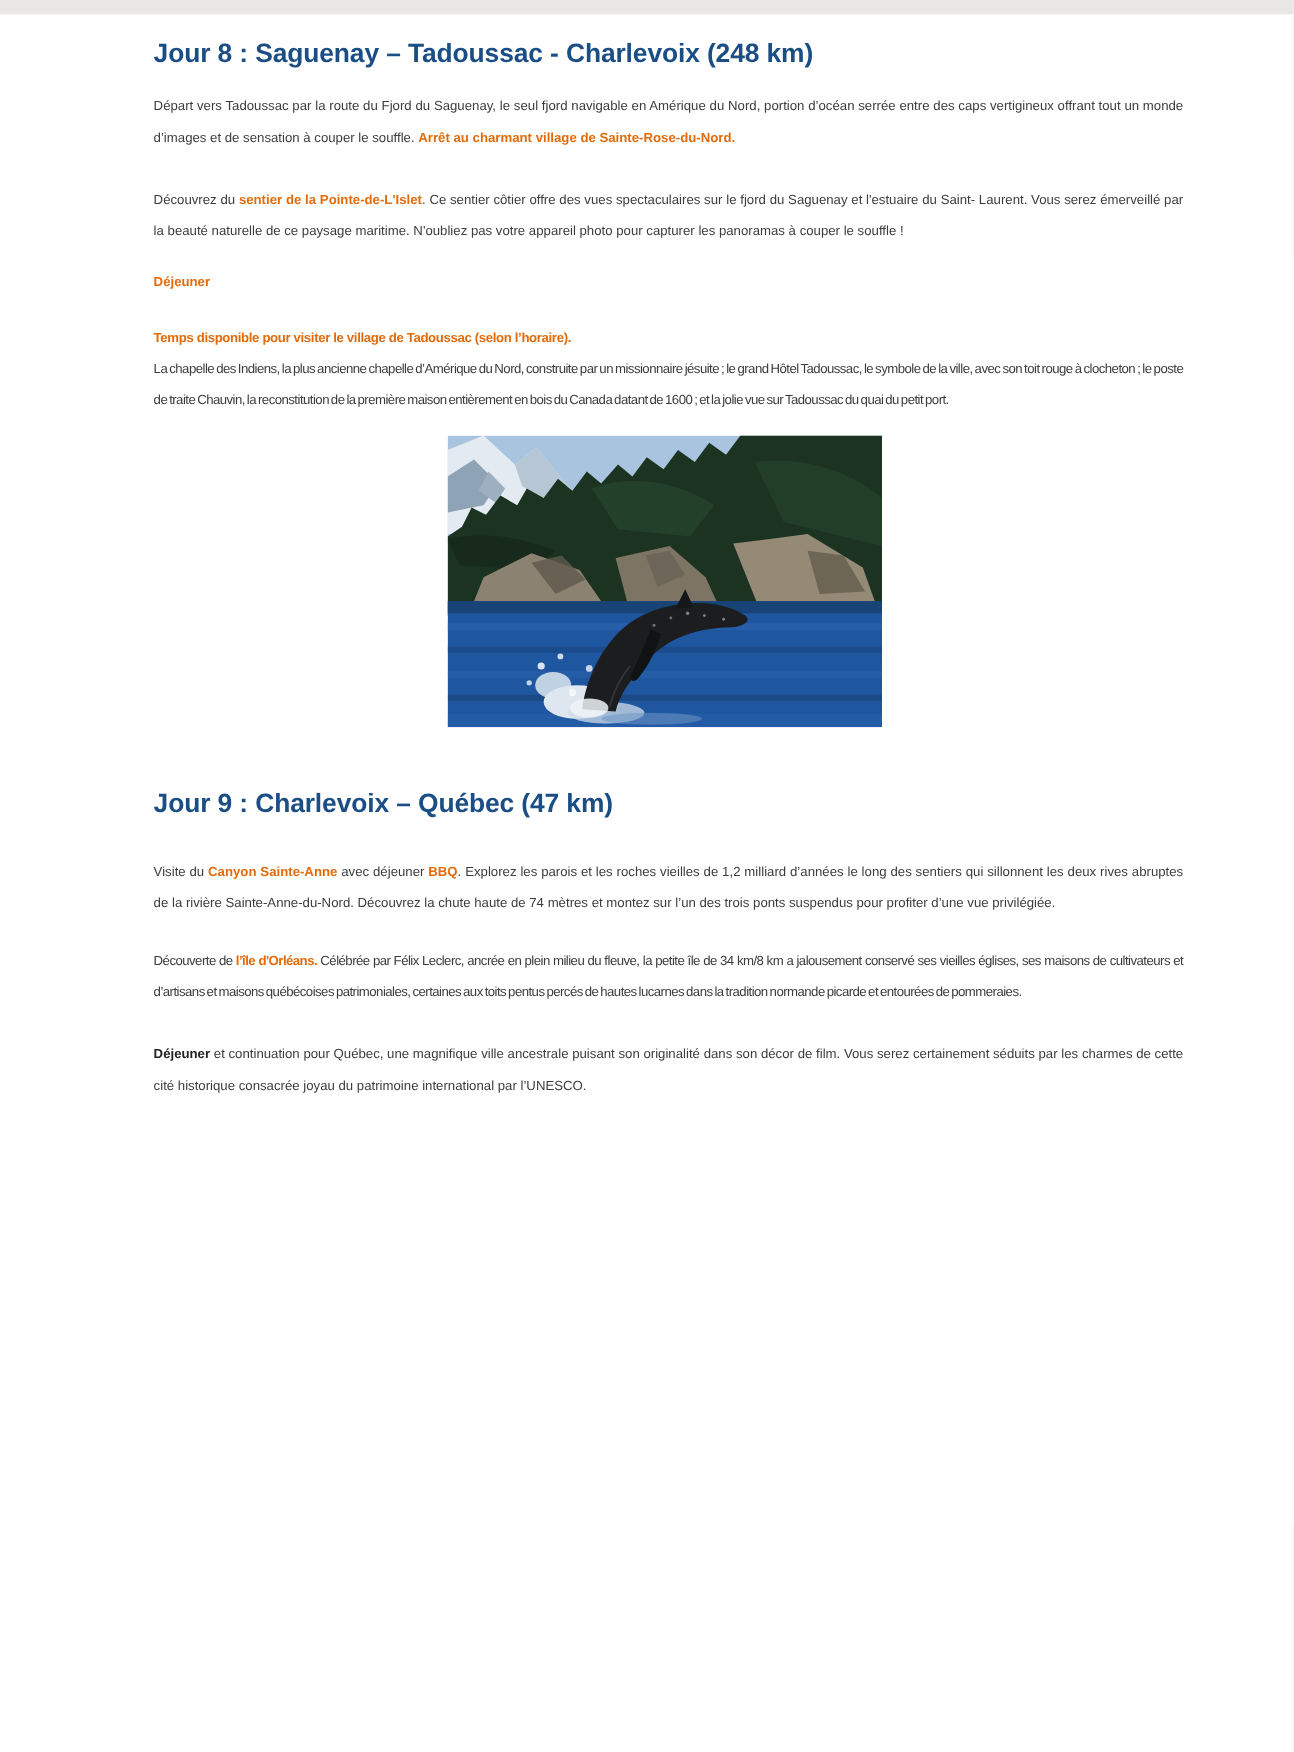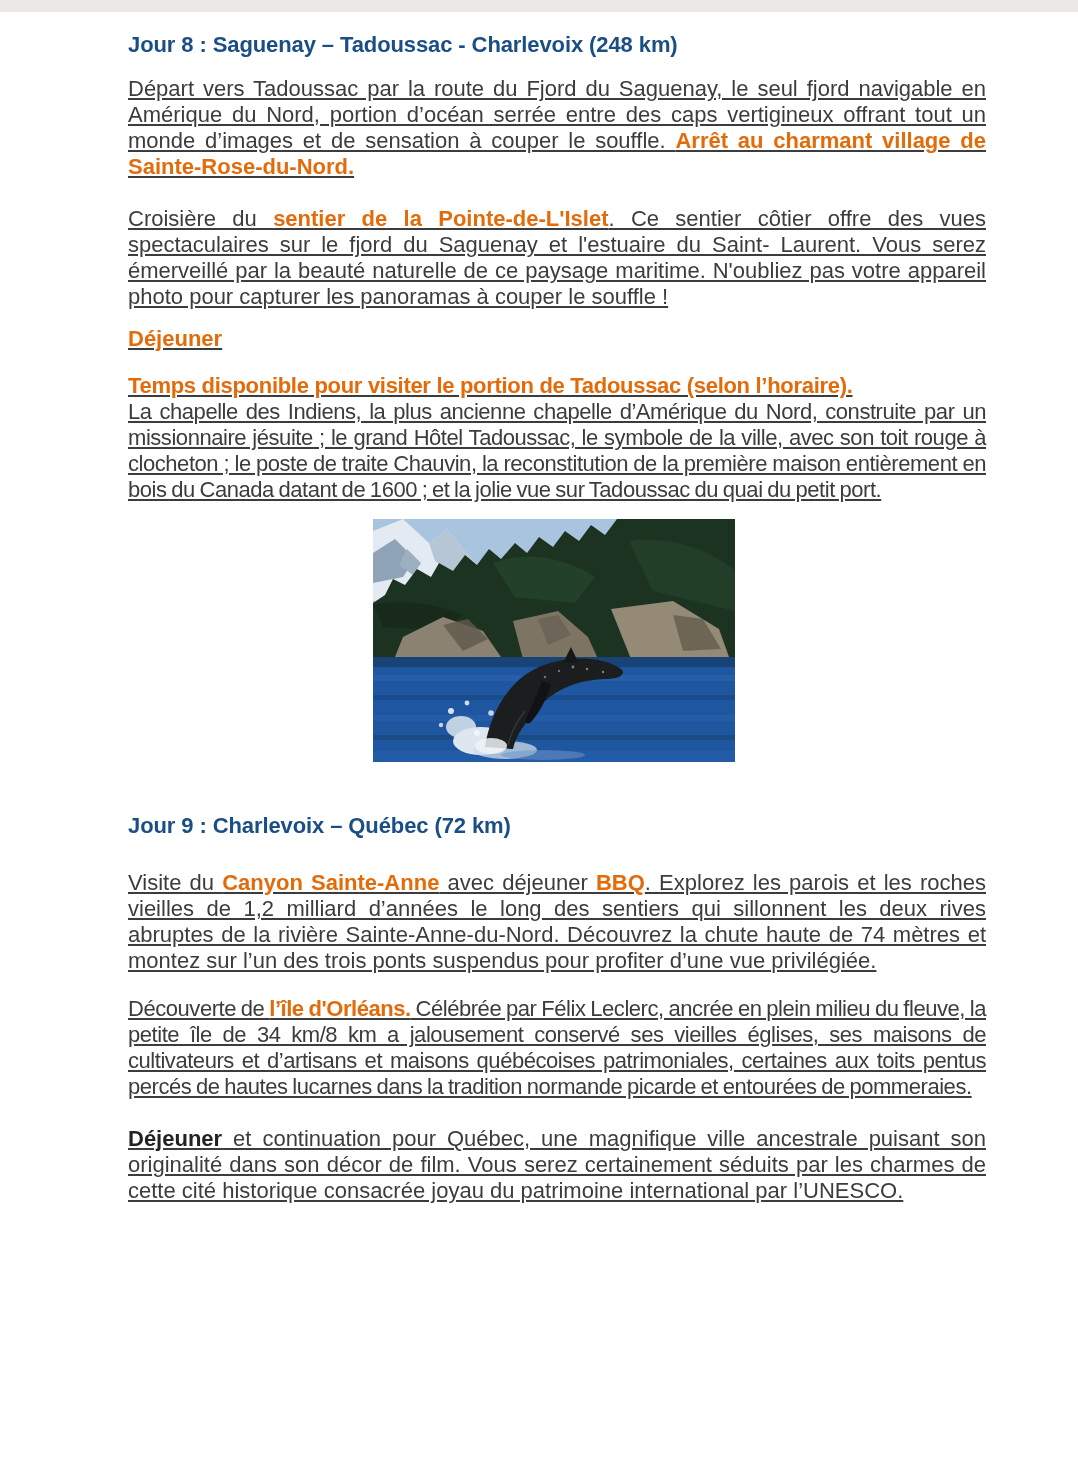--- a/index.html
+++ b/index.html
@@ -14,21 +14,21 @@
   }
   .content { position:absolute; left:128px; top:0; width:858px; }
 
   .heading {
     font-size:22px; font-weight:bold; line-height:28px;
     color:#1a4e85; margin:0; letter-spacing:-0.1px;
   }
   .h-day8 { margin-top:19px; }
   .h-day9 { margin-top:50px; }
 
-  p { font-size:22px; line-height:26px; margin:0; text-align:justify;text-decoration:underline; }
+  p { font-size:11px; line-height:26px; margin:0; text-align:justify; }
 
   .p1 { margin-top:17px; }
   .p2 { margin-top:26px; }
   .p-dejeuner { margin-top:16px; text-align:left; }
   .p-temps { margin-top:21px; text-align:left; letter-spacing:-0.3px; }
   .p3 { margin-top:0; letter-spacing:-0.45px; word-spacing:-1px; }
   .p3b { margin-top:0; text-align:left; letter-spacing:-0.45px; word-spacing:-1px; }
   .p4 { margin-top:30px; }
   .p5 { margin-top:22px; letter-spacing:-0.45px; word-spacing:-1px; }
   .p6 { margin-top:24px; letter-spacing:-0.45px; word-spacing:-1px; }
@@ -59,26 +59,26 @@
 </head>
 <body>
 
 <div class="page">
   <div class="content">
 
     <h1 class="heading h-day8">Jour 8 : Saguenay – Tadoussac - Charlevoix (248 km)</h1>
 
     <p class="p1"><span>Départ vers Tadoussac par la route du Fjord du Saguenay, le seul fjord navigable en Amérique du Nord, portion d’océan serrée entre des caps vertigineux offrant tout un monde d’images et de sensation à couper le souffle. </span><span class="orange">Arrêt au charmant village de Sainte-Rose-du-Nord.</span></p>
 
-    <p class="p2"><span>Croisière du </span><span class="orange">sentier de la Pointe-de-L'Islet</span><span>. Ce sentier côtier offre des vues spectaculaires sur le fjord du Saguenay et l'estuaire du Saint- Laurent. Vous serez émerveillé par la beauté naturelle de ce paysage maritime. N'oubliez pas votre appareil photo pour capturer les panoramas à couper le souffle !</span></p>
+    <p class="p2"><span>Découvrez du </span><span class="orange">sentier de la Pointe-de-L'Islet</span><span>. Ce sentier côtier offre des vues spectaculaires sur le fjord du Saguenay et l'estuaire du Saint- Laurent. Vous serez émerveillé par la beauté naturelle de ce paysage maritime. N'oubliez pas votre appareil photo pour capturer les panoramas à couper le souffle !</span></p>
 
     <p class="p-dejeuner"><span class="orange">Déjeuner</span></p>
 
 
-    <p class="p-temps"><span class="orange">Temps disponible pour visiter le portion de Tadoussac (selon l’horaire).</span></p>
+    <p class="p-temps"><span class="orange">Temps disponible pour visiter le village de Tadoussac (selon l’horaire).</span></p>
 
     <p class="p3">La chapelle des Indiens, la plus ancienne chapelle d’Amérique du Nord, construite par un missionnaire jésuite ; le grand Hôtel Tadoussac, le symbole de la ville, avec son toit rouge à clocheton ; le poste de traite Chauvin, la reconstitution de la première maison entièrement en bois du Canada datant de 1600 ; et la jolie vue sur Tadoussac du quai du petit port.</p>
 
     <div class="photo">
       <svg viewBox="0 0 362 243" xmlns="http://www.w3.org/2000/svg">
 
         <rect x="0" y="0" width="362" height="90" fill="#a8c4de"></rect>
 
         <g>
           <polygon points="0,12 30,0 56,24 74,10 100,42 122,64 64,80 0,82" fill="#e3eaf1"></polygon>
@@ -137,21 +137,21 @@
           <path d="M135,226 C138,214 144,202 152,192" stroke="#3a3f42" stroke-width="1.4" fill="none" opacity="0.8"></path>
         </g>
 
         <g>
           <ellipse cx="118" cy="227" rx="16" ry="8" fill="#eef3f7" opacity="0.85"></ellipse>
           <circle cx="104" cy="214" r="3" fill="#f3f7fa" opacity="0.9"></circle>
         </g>
       </svg>
     </div>
 
-    <h1 class="heading h-day9">Jour 9 : Charlevoix – Québec (72 km)</h1>
+    <h1 class="heading h-day9">Jour 9 : Charlevoix – Québec (47 km)</h1>
 
     <p class="p4"><span>Visite du </span><span class="orange">Canyon Sainte-Anne</span><span> avec déjeuner </span><span class="orange">BBQ</span><span>. Explorez les parois et les roches vieilles de 1,2 milliard d’années le long des sentiers qui sillonnent les deux rives abruptes de la rivière Sainte-Anne-du-Nord. Découvrez la chute haute de 74 mètres et montez sur l’un des trois ponts suspendus pour profiter d’une vue privilégiée.</span></p>
 
     <p class="p5"><span>Découverte de </span><span class="orange">l’île d'Orléans.</span><span> Célébrée par Félix Leclerc, ancrée en plein milieu du fleuve, la petite île de 34 km/8 km a jalousement conservé ses vieilles églises, ses maisons de cultivateurs et d’artisans et maisons québécoises patrimoniales, certaines aux toits pentus percés de hautes lucarnes dans la tradition normande picarde et entourées de pommeraies.</span></p>
 
 
     <p class="p7"><span class="bold-dark">Déjeuner</span><span> et continuation pour Québec, une magnifique ville ancestrale puisant son originalité dans son décor de film. Vous serez certainement séduits par les charmes de cette cité historique consacrée joyau du patrimoine international par l’UNESCO.</span></p>
 
 
   </div>

